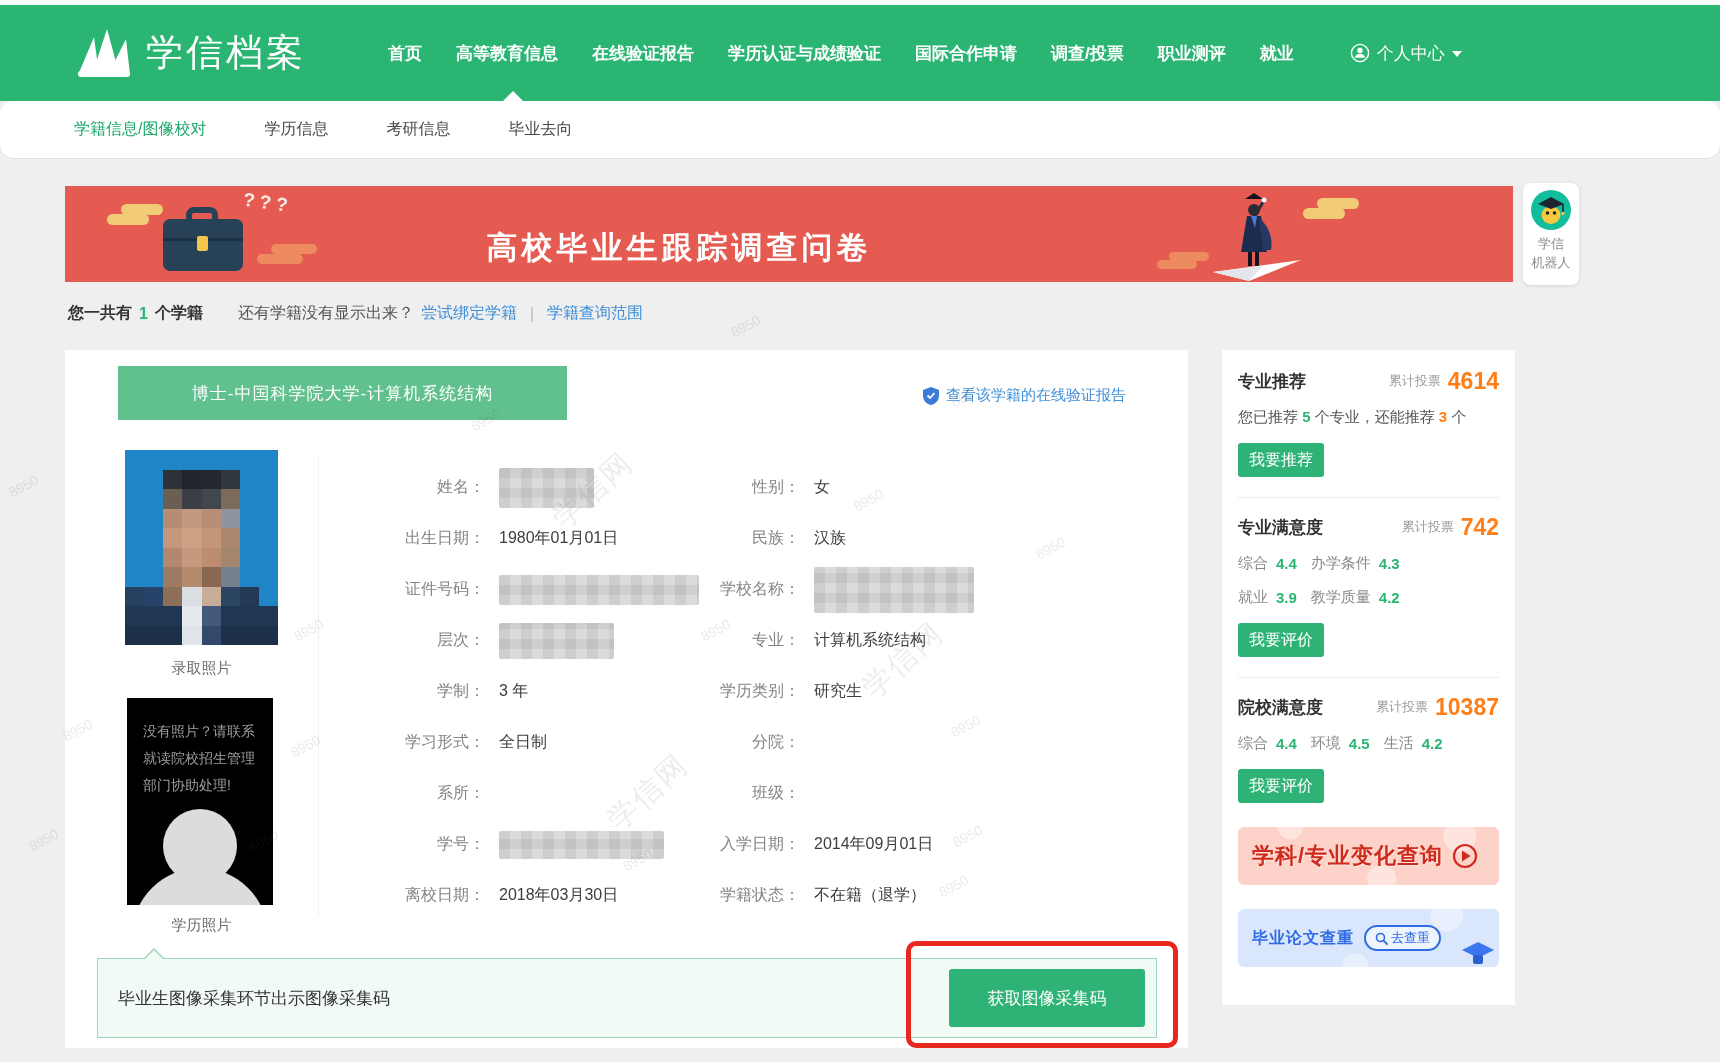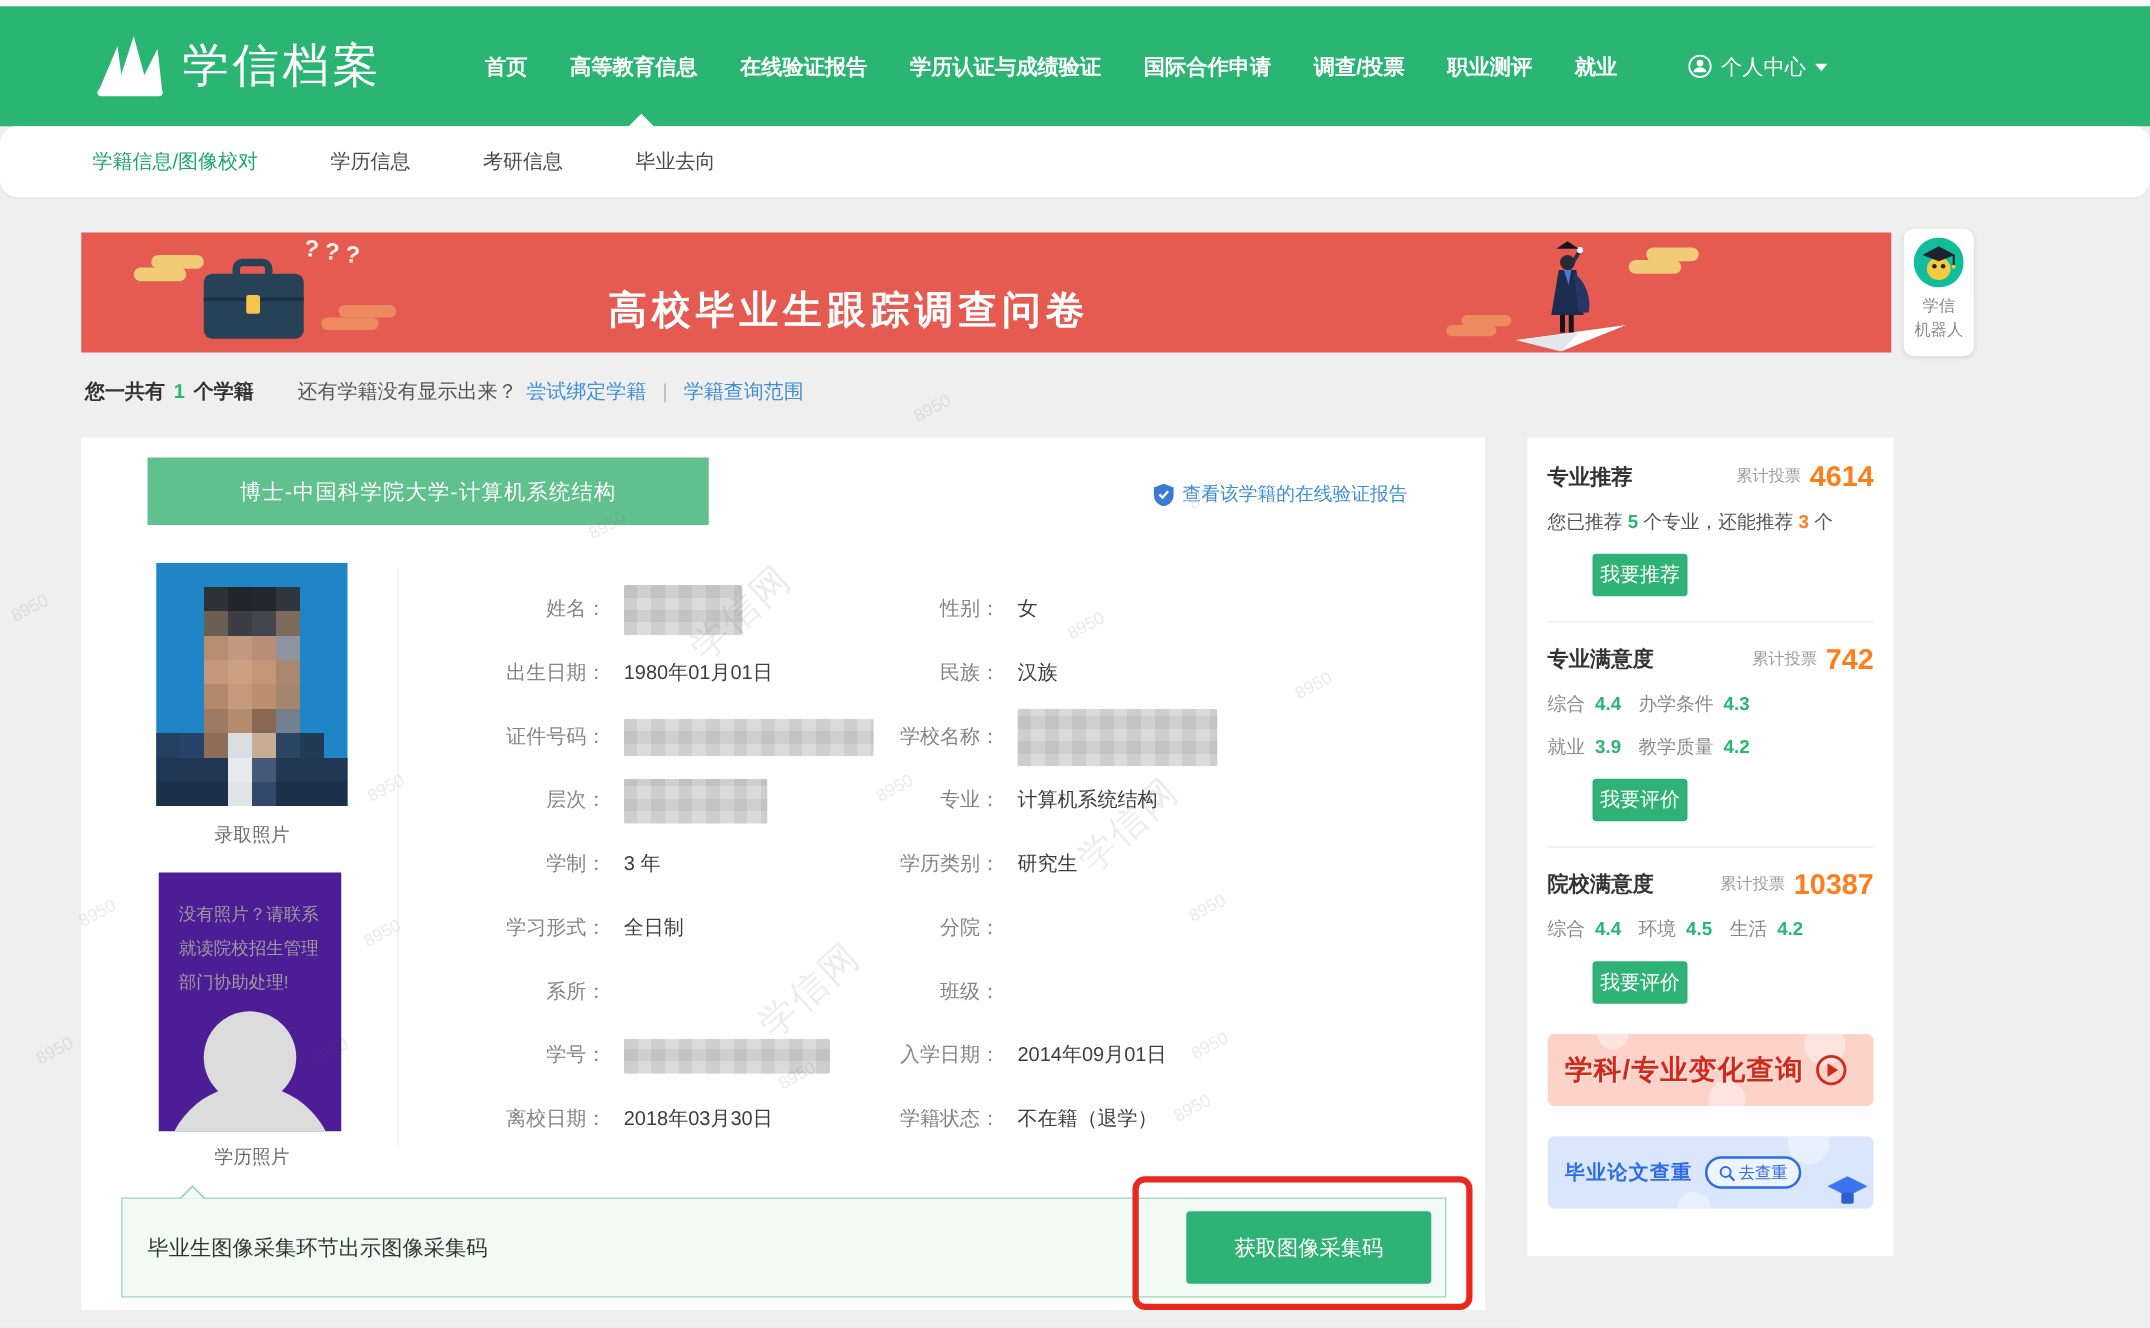--- a/index.html
+++ b/index.html
@@ -43,21 +43,21 @@
 
   
   .main-card{position:absolute;left:65px;top:350px;width:1123px;height:698px;background:#fff;}
   .tag{position:absolute;left:8px;top:16px;width:449px;height:54px;background:#60c18f;color:#fff;font-size:17px;display:flex;align-items:center;justify-content:center;letter-spacing:1px;margin-left:45px;}
   .report-link{position:absolute;left:858px;top:26px;display:flex;align-items:center;gap:7px;font-size:15px;color:#3e8ed8;text-decoration:none;cursor:pointer;margin-top:10px;}
 
   .photo{position:absolute;left:60px;top:100px;width:153px;height:195px;}
   .photo-caption{position:absolute;left:60px;width:153px;text-align:center;font-size:15px;color:#6b6b6b;}
   .cap1{top:309px;}
   .cap2{top:566px;}
-  .placeholder{position:absolute;left:62px;top:348px;width:146px;height:207px;background:#4c1d95;overflow:hidden;}
+  .placeholder{position:absolute;left:62px;top:348px;width:146px;height:207px;background:#000000;overflow:hidden;}
   .placeholder .ph-text{position:absolute;left:16px;top:20px;width:120px;font-size:14px;color:#9d9d9d;line-height:27px;}
   .vdiv{position:absolute;left:253px;top:105px;width:1px;height:462px;background:#f0f0f0;}
 
   .col-left{position:absolute;left:250px;top:112px;width:390px;}
   .col-right{position:absolute;left:620px;top:112px;width:480px;}
   .field{display:flex;align-items:center;height:51px;}
   .flabel{flex:none;text-align:right;color:#848484;font-size:16px;}
   .col-left .flabel{width:170px;}
   .col-right .flabel{width:115px;}
   .fvalue{margin-left:14px;color:#3d3d3d;font-size:16px;white-space:nowrap;}
@@ -80,21 +80,21 @@
   .annotation{position:absolute;left:906px;top:941px;width:272px;height:107px;border:5px solid #e8281e;border-radius:10px;box-sizing:border-box;pointer-events:none;z-index:30;}
 
   
   .sidebar{position:absolute;left:1222px;top:350px;width:293px;height:655px;background:#fff;box-sizing:border-box;padding:20px 16px;}
   .s-head{display:flex;align-items:flex-end;}
   .s-title{font-size:17px;font-weight:bold;color:#333;}
   .votes-label{margin-left:auto;color:#9b9b9b;font-size:13px;padding-bottom:3px;}
   .votes{color:#ff7e17;font-size:23px;font-weight:bold;margin-left:7px;line-height:1;}
   .s-desc{margin-top:15px;font-size:15px;color:#555;}
   .o-num{color:#ff7e17;font-weight:bold;}
-  .s-btn{margin-top:16px;width:76px;height:34px;background:#2fb275;border:none;color:#fff;font-size:16px;border-radius:3px;cursor:pointer;display:block;font-family:inherit;margin-left:36px;}
+  .s-btn{margin-top:16px;width:86px;height:34px;background:#2fb275;border:none;color:#fff;font-size:16px;border-radius:3px;cursor:pointer;display:block;font-family:inherit;}
   .s-div{border:none;border-top:1px solid #ececec;margin:20px 0 18px 0;}
   .ratings{display:flex;gap:14px;margin-top:15px;font-size:15px;align-items:center;}
   .r-label{color:#8a8a8a;}
   .r-val{color:#2ab573;font-weight:bold;margin-left:-6px;}
   .promo{position:relative;margin-top:24px;height:58px;border-radius:6px;display:flex;align-items:center;padding:0 14px;box-sizing:border-box;cursor:pointer;overflow:hidden;}
   .promo1{background:#fdd2c9;background-image:radial-gradient(circle at 85% 15%, #fee4de 0 16px, transparent 17px),radial-gradient(circle at 55% 90%, #fee4de 0 14px, transparent 15px),radial-gradient(circle at 20% 0%, #fee4de 0 12px, transparent 13px);}
   .promo1 .p-text{color:#cf2a1b;font-size:22px;font-weight:bold;letter-spacing:1px;text-shadow:1px 1px 0 #ffe9e5;}
   .promo2{background:#d9e6fb;background-image:radial-gradient(circle at 80% 10%, #e9f0fd 0 16px, transparent 17px),radial-gradient(circle at 45% 100%, #e9f0fd 0 13px, transparent 14px);}
   .promo2 .p-text{color:#2e6be4;font-size:16px;font-weight:bold;letter-spacing:1px;}
   .pill{display:flex;align-items:center;gap:3px;margin-left:10px;border:2px solid #2e6be4;border-radius:14px;padding:2px 9px;font-size:13px;color:#2e6be4;background:rgba(255,255,255,.55);white-space:nowrap;}

